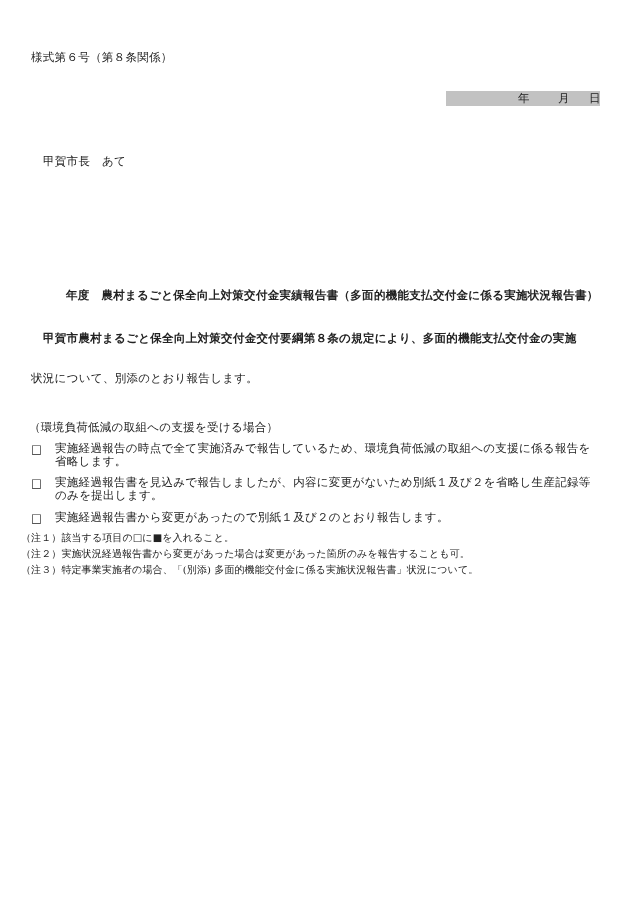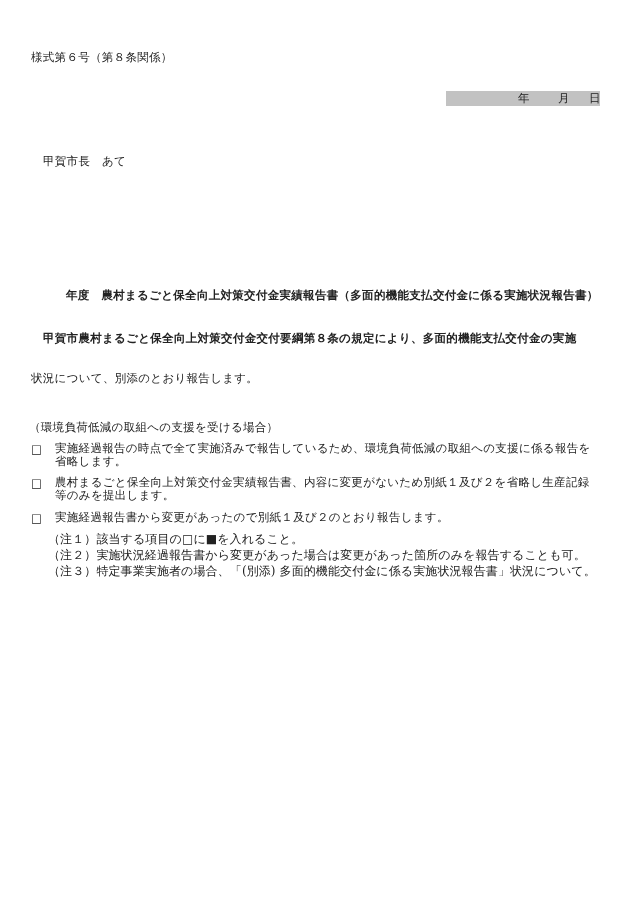--- a/index.html
+++ b/index.html
@@ -16,21 +16,21 @@
   }
   .date-bar span { position: absolute; top: 0px; }
   .addressee { left: 43px; top: 154px; text-align: center; }
   .title { left: 66px; top: 288px; font-weight: bold; }
   .body1 { left: 43px; top: 331px; font-weight: bold; }
   .body2 { left: 31px; top: 371px; }
   .section { left: 29px; top: 420px; }
   .check-item { position: absolute; left: 31px; font-size: 11.5px; letter-spacing: 0.3px; }
   .check-item .box { position: absolute; left: 0; top: 0; }
   .check-item .txt { position: absolute; left: 24px; top: 0; width: 545px; white-space: normal; line-height: 13px; }
-  .note { left: 48px; font-size: 12px; letter-spacing: 0.1px; }
+  .note { left: 21px; font-size: 10px; letter-spacing: 0.1px; }
 </style>
 </head>
 <body>
 
 <div class="abs t13 form-no">様式第６号（第８条関係）</div>
 
 <div class="abs date-bar">
   <span style="left:72px">年</span>
   <span style="left:112px">月</span>
   <span style="left:143px">日</span>
@@ -44,21 +44,21 @@
 <div class="abs t13 body2">状況について、別添のとおり報告します。</div>
 
 <div class="abs t13 section">（環境負荷低減の取組への支援を受ける場合）</div>
 
 <div class="check-item" style="top:442px">
   <span class="box">□</span>
   <span class="txt">実施経過報告の時点で全て実施済みで報告しているため、環境負荷低減の取組への支援に係る報告を省略します。</span>
 </div>
 <div class="check-item" style="top:476px">
   <span class="box">□</span>
-  <span class="txt">農村まるごと保全向上対策交付金実績報告書、内容に変更がないため別紙１及び２を省略し生産記録等のみを提出します。</span>
+  <span class="txt">実施経過報告書を見込みで報告しましたが、内容に変更がないため別紙１及び２を省略し生産記録等のみを提出します。</span>
 </div>
 <div class="check-item" style="top:511px">
   <span class="box">□</span>
   <span class="txt">実施経過報告書から変更があったので別紙１及び２のとおり報告します。</span>
 </div>
 
 <div class="abs note" style="top:531px">（注１）該当する項目の□に■を入れること。</div>
 <div class="abs note" style="top:547px">（注２）実施状況経過報告書から変更があった場合は変更があった箇所のみを報告することも可。</div>
 <div class="abs note" style="top:563px">（注３）特定事業実施者の場合、「(別添) 多面的機能交付金に係る実施状況報告書」状況について。</div>
 

